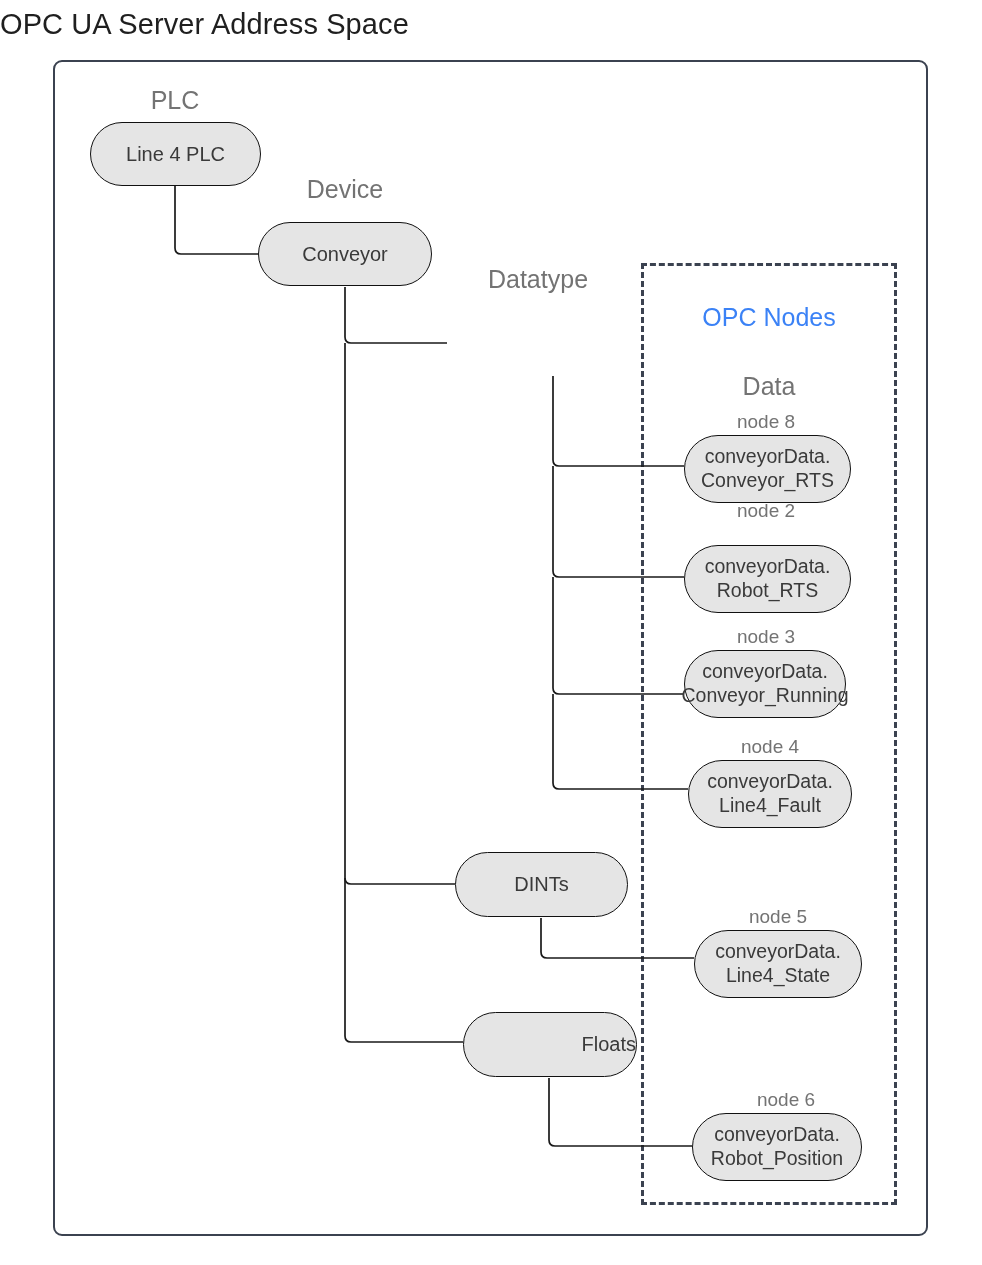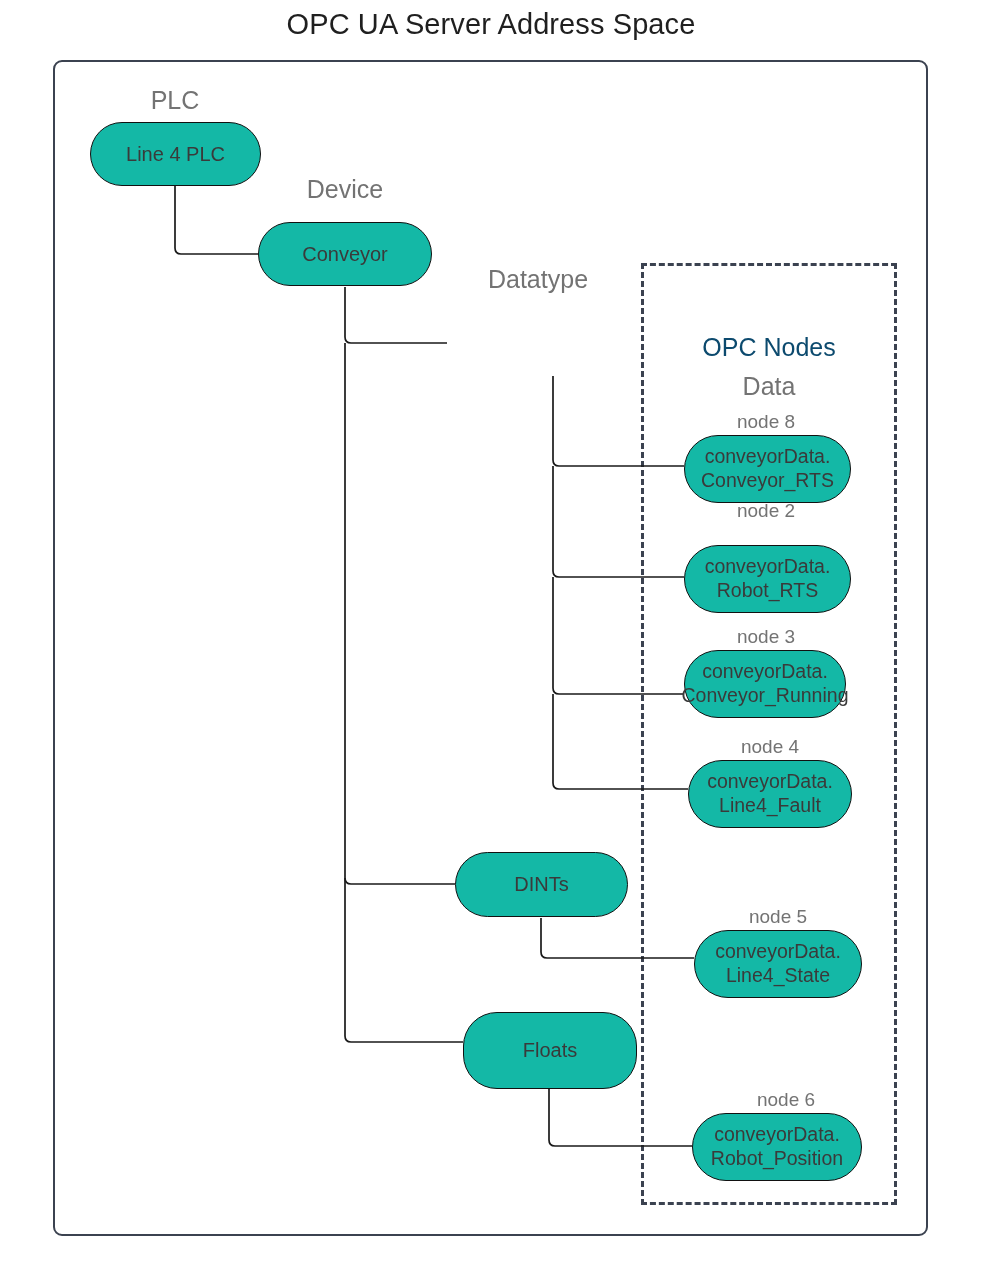--- a/index.html
+++ b/index.html
@@ -27,21 +27,20 @@
     width: 982px;
     height: 1265px;
     pointer-events: none;
   }
 
   .diagram-title {
     position: absolute;
     left: 0;
     top: 8px;
     width: 982px;
-    text-align: center;
     font-size: 29px;
     color: #1f1f1f;
     letter-spacing: 0.1px;
   }
 
   .outer-frame {
     position: absolute;
     left: 53px;
     top: 60px;
     width: 875px;
@@ -62,21 +61,21 @@
     box-sizing: border-box;
     background: transparent;
   }
 
   
   .pill {
     position: absolute;
     box-sizing: border-box;
     border: 1.7px solid #111111;
     border-radius: 34px;
-    background: #14b8a6;
+    background: #e5e5e5;
     display: flex;
     align-items: center;
     justify-content: center;
     text-align: center;
     font-size: 20px;
     color: #3a3a3a;
     line-height: 1.22;
     white-space: nowrap;
     z-index: 3;
   }
@@ -138,21 +137,21 @@
       <path d="M 549,1078 L 549,1140 Q 549,1146 555,1146 L 692,1146"></path>
     </g>
   </svg>
 
   <div class="caption big" style="left:105px; top:86px; width:140px;">PLC</div>
 
   <div class="caption big" style="left:275px; top:175px; width:140px;">Device</div>
 
   <div class="caption big" style="left:462px; top:265px; width:152px;">Datatype</div>
 
-  <div class="caption accent" style="left: 668px; top: 333px; width: 202px; color: #0c4a6e;">OPC Nodes</div>
+  <div class="caption accent" style="left: 668px; top: 303px; width: 202px; color: #3b82f6;">OPC Nodes</div>
 
   <div class="caption big" style="left:668px; top:372px; width:202px;">Data</div>
 
   <div class="caption small" style="left:668px; top:411px; width:196px;">node 8</div>
   <div class="caption small" style="left:668px; top:500px; width:196px;">node 2</div>
   <div class="caption small" style="left:668px; top:626px; width:196px;">node 3</div>
   <div class="caption small" style="left:672px; top:736px; width:196px;">node 4</div>
   <div class="caption small" style="left:680px; top:906px; width:196px;">node 5</div>
   <div class="caption small" style="left:688px; top:1089px; width:196px;">node 6</div>
 
@@ -162,21 +161,21 @@
 
   <div class="pill" style="left:258px; top:222px; width:174px; height:64px;">
     <span class="pill-text">Conveyor</span>
   </div>
 
 
   <div class="pill" style="left:455px; top:852px; width:173px; height:65px;">
     <span class="pill-text">DINTs</span>
   </div>
 
-  <div class="pill" style="left:463px; top:1012px; width:174px; height:77px;">
+  <div class="pill" style="left:463px; top:1012px; width:174px; height:65px;justify-content:flex-end;">
     <span class="pill-text">Floats</span>
   </div>
 
   <div class="pill two-line" style="left:684px; top:435px; width:167px; height:68px;">
     <span class="pill-text"><span>conveyorData.</span><br><span>Conveyor_RTS</span></span>
   </div>
 
   <div class="pill two-line" style="left:684px; top:545px; width:167px; height:68px;">
     <span class="pill-text"><span>conveyorData.</span><br><span>Robot_RTS</span></span>
   </div>

